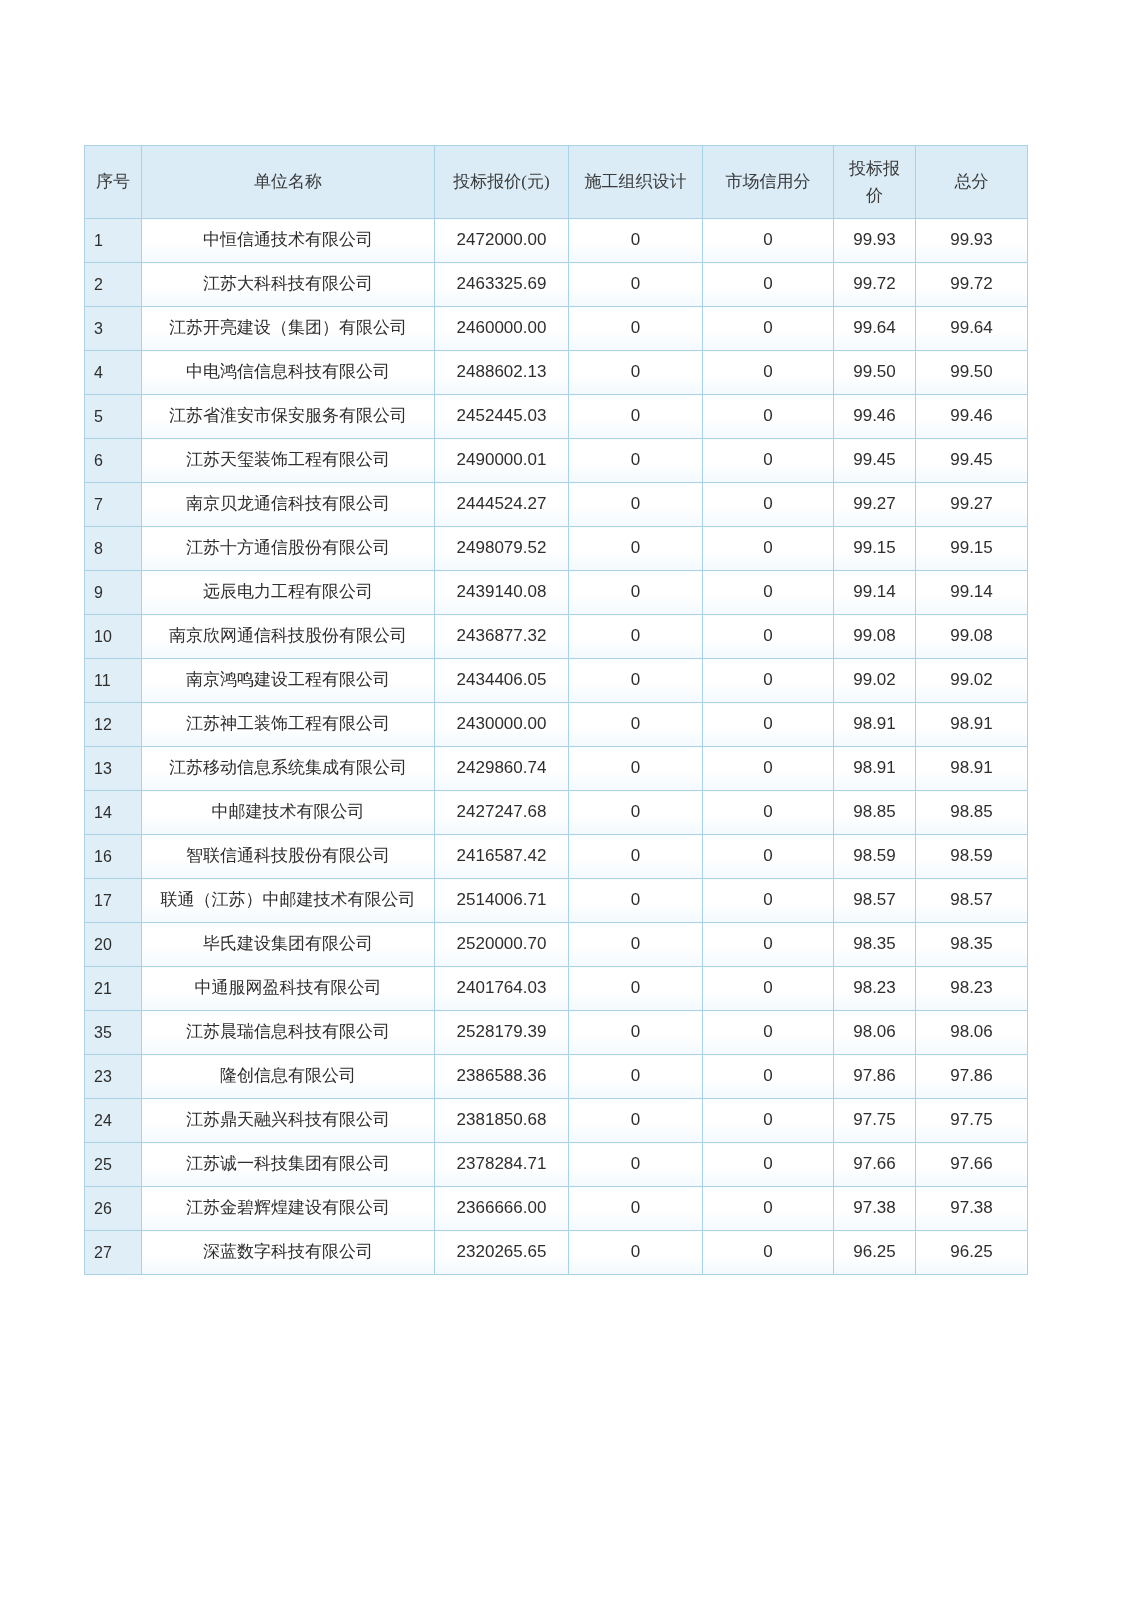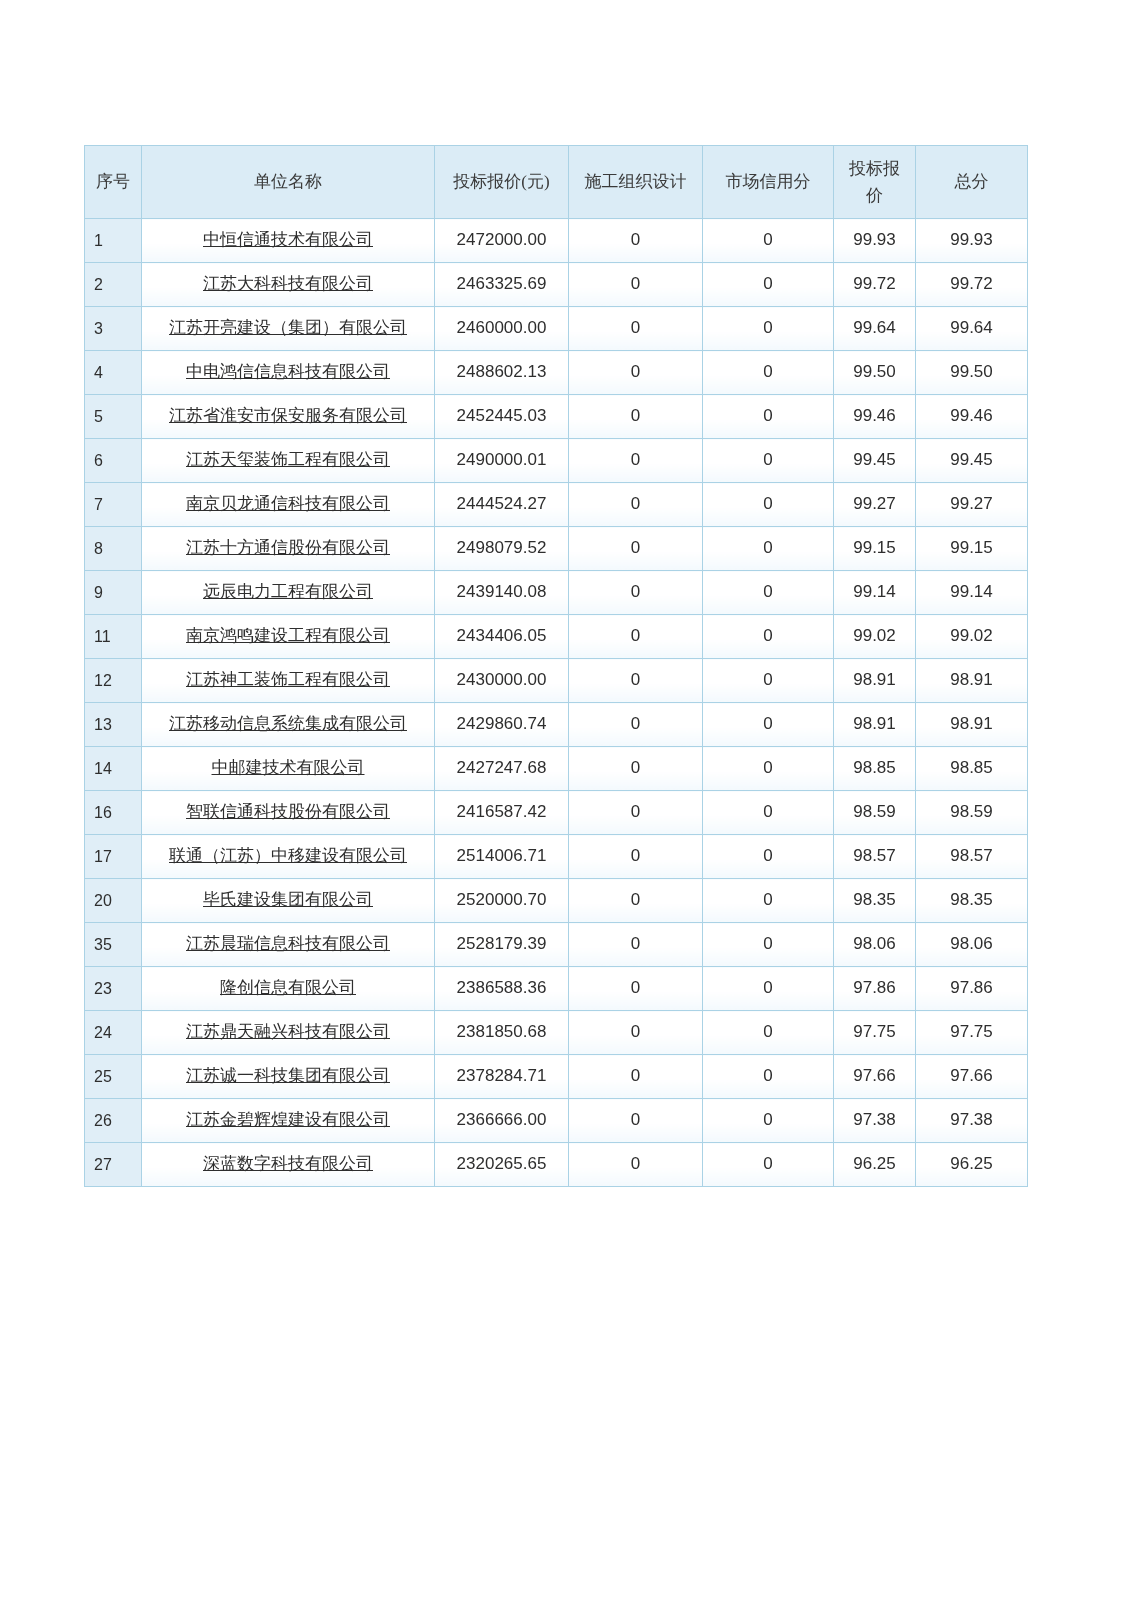--- a/index.html
+++ b/index.html
@@ -51,21 +51,20 @@
   table.score-table tbody td.c0 {
     background: #e0eef7;
     text-align: left;
     padding-left: 9px;
     font-family: "Liberation Sans", "DejaVu Sans", sans-serif;
     font-size: 16px;
   }
   
   table.score-table tbody td.c1 {
     font-family: "Liberation Serif", "DejaVu Serif", serif;
-    text-decoration: underline;
   }
   
   table.score-table tbody td.c2,
   table.score-table tbody td.c3,
   table.score-table tbody td.c4,
   table.score-table tbody td.c5,
   table.score-table tbody td.c6 {
     font-family: "Liberation Sans", "DejaVu Sans", sans-serif;
   }
 </style>
@@ -170,20 +169,29 @@
         <tr>
           <td class="c0">9</td>
           <td class="c1">远辰电力工程有限公司</td>
           <td class="c2">2439140.08</td>
           <td class="c3">0</td>
           <td class="c4">0</td>
           <td class="c5">99.14</td>
           <td class="c6">99.14</td>
         </tr>
         <tr>
+          <td class="c0">10</td>
+          <td class="c1">南京欣网通信科技股份有限公司</td>
+          <td class="c2">2436877.32</td>
+          <td class="c3">0</td>
+          <td class="c4">0</td>
+          <td class="c5">99.08</td>
+          <td class="c6">99.08</td>
+        </tr>
+        <tr>
           <td class="c0">11</td>
           <td class="c1">南京鸿鸣建设工程有限公司</td>
           <td class="c2">2434406.05</td>
           <td class="c3">0</td>
           <td class="c4">0</td>
           <td class="c5">99.02</td>
           <td class="c6">99.02</td>
         </tr>
         <tr>
           <td class="c0">12</td>
@@ -216,35 +224,44 @@
           <td class="c0">16</td>
           <td class="c1">智联信通科技股份有限公司</td>
           <td class="c2">2416587.42</td>
           <td class="c3">0</td>
           <td class="c4">0</td>
           <td class="c5">98.59</td>
           <td class="c6">98.59</td>
         </tr>
         <tr>
           <td class="c0">17</td>
-          <td class="c1">联通（江苏）中移建设有限公司</td>
+          <td class="c1">联通（江苏）中邮建技术有限公司</td>
           <td class="c2">2514006.71</td>
           <td class="c3">0</td>
           <td class="c4">0</td>
           <td class="c5">98.57</td>
           <td class="c6">98.57</td>
         </tr>
         <tr>
           <td class="c0">20</td>
           <td class="c1">毕氏建设集团有限公司</td>
           <td class="c2">2520000.70</td>
           <td class="c3">0</td>
           <td class="c4">0</td>
           <td class="c5">98.35</td>
           <td class="c6">98.35</td>
+        </tr>
+        <tr>
+          <td class="c0">21</td>
+          <td class="c1">中通服网盈科技有限公司</td>
+          <td class="c2">2401764.03</td>
+          <td class="c3">0</td>
+          <td class="c4">0</td>
+          <td class="c5">98.23</td>
+          <td class="c6">98.23</td>
         </tr>
         <tr>
           <td class="c0">35</td>
           <td class="c1">江苏晨瑞信息科技有限公司</td>
           <td class="c2">2528179.39</td>
           <td class="c3">0</td>
           <td class="c4">0</td>
           <td class="c5">98.06</td>
           <td class="c6">98.06</td>
         </tr>

